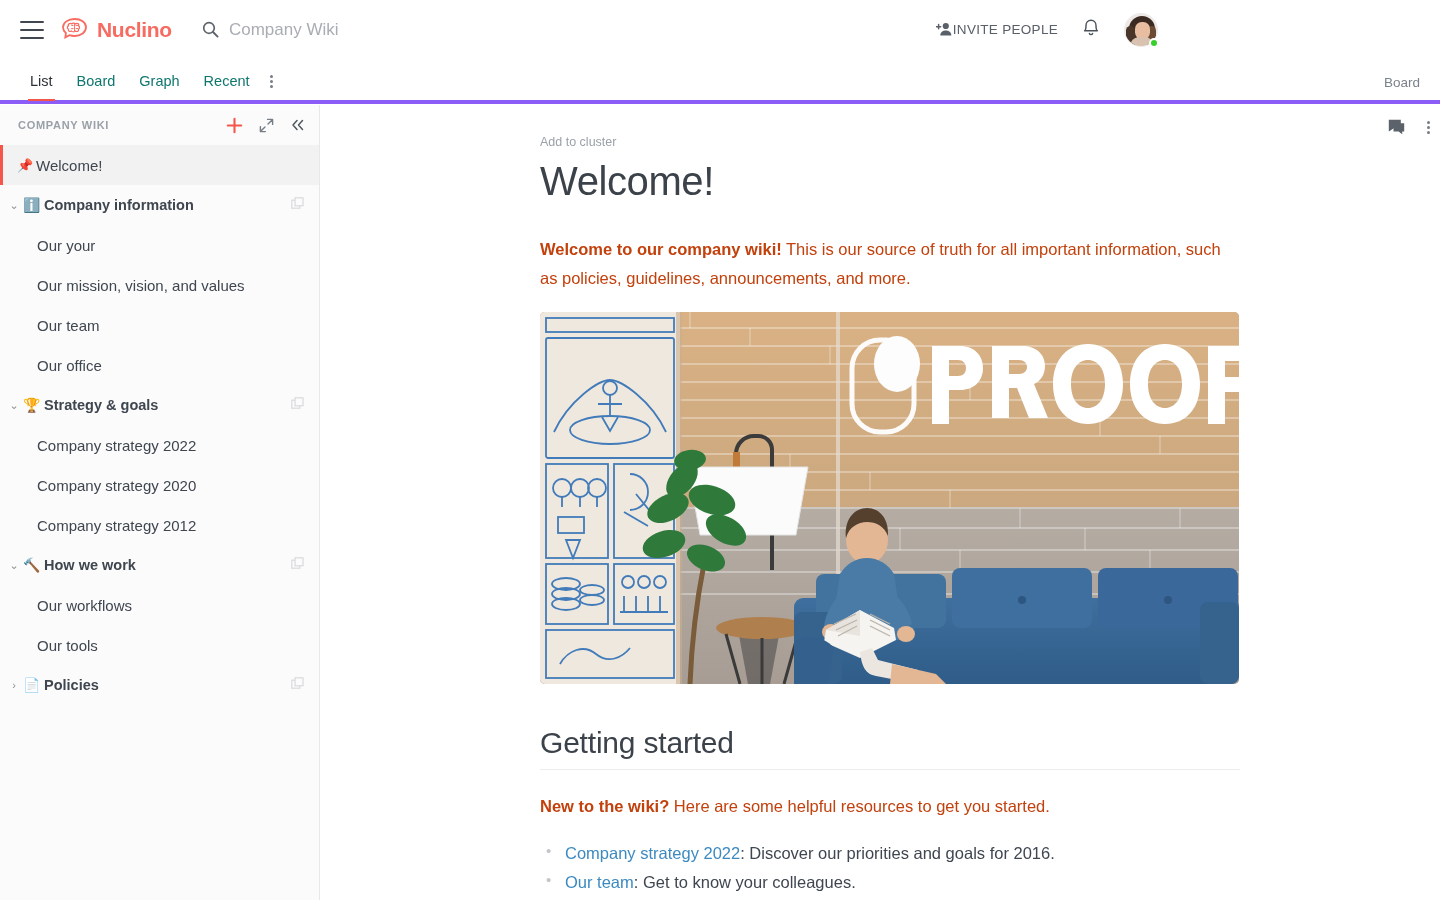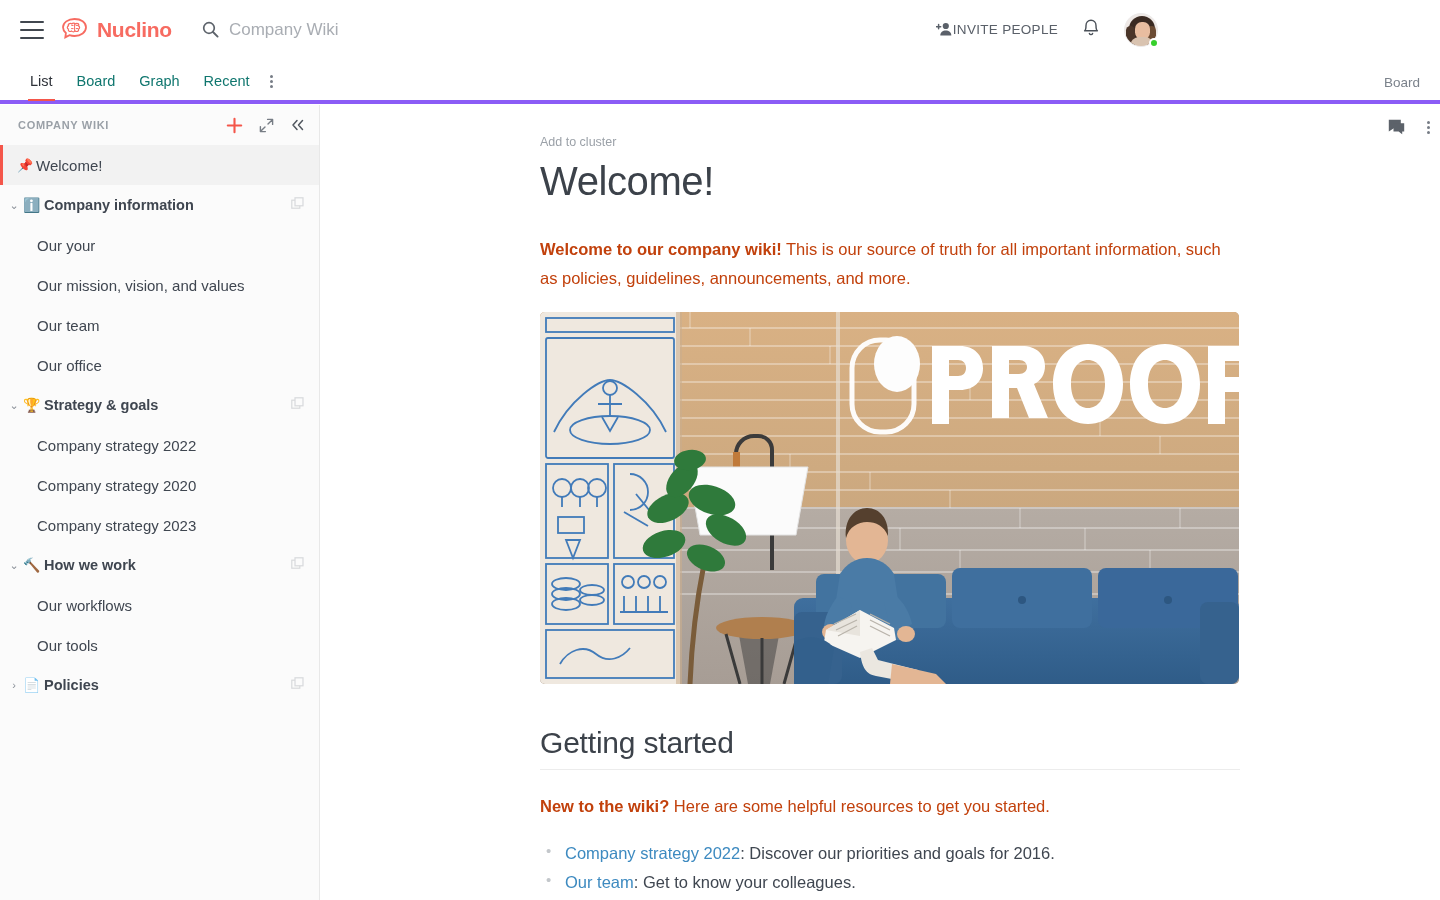--- a/index.html
+++ b/index.html
@@ -342,21 +342,21 @@
       </span>
     </div>
 
     <div class="nav-row child">
       <span class="row-label">Company strategy 2022</span>
     </div>
     <div class="nav-row child">
       <span class="row-label">Company strategy 2020</span>
     </div>
     <div class="nav-row child">
-      <span class="row-label">Company strategy 2023</span>
+      <span class="row-label">Company strategy 2012</span>
     </div>
 
     <div class="nav-row cluster">
       <span class="chev">⌄</span>
       <span class="row-emoji">🔨</span>
       <span class="row-label">How we work</span>
       <span class="copy-ico">
         <svg width="14" height="14" viewBox="0 0 14 14">
           <rect x="0.8" y="3.2" width="8" height="8" fill="none" stroke="#d2d4d7" stroke-width="1.2"></rect>
           <rect x="4" y="0.8" width="8" height="8" fill="#fbfbfb" stroke="#d2d4d7" stroke-width="1.2"></rect>

